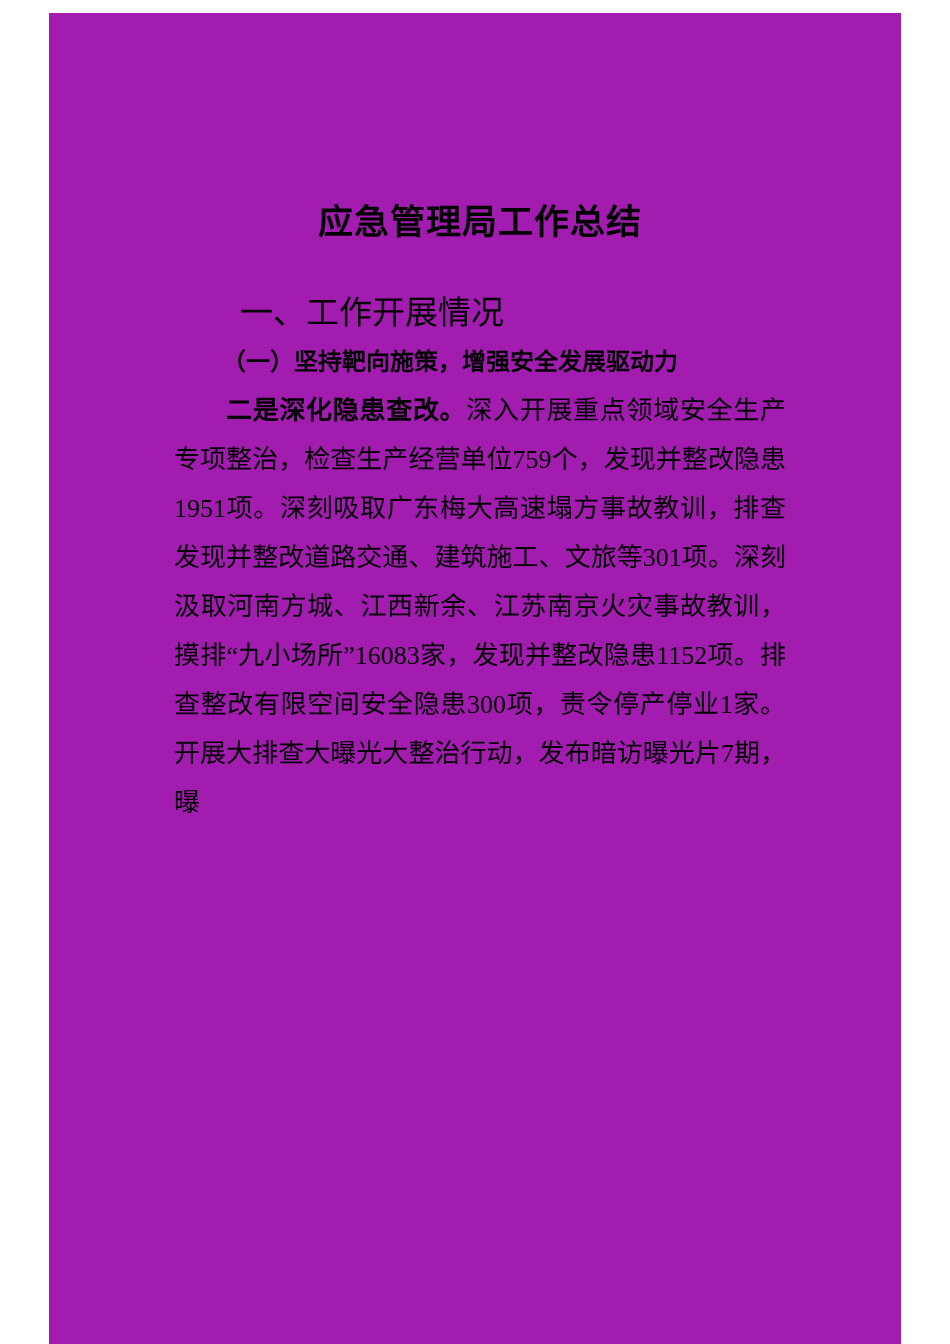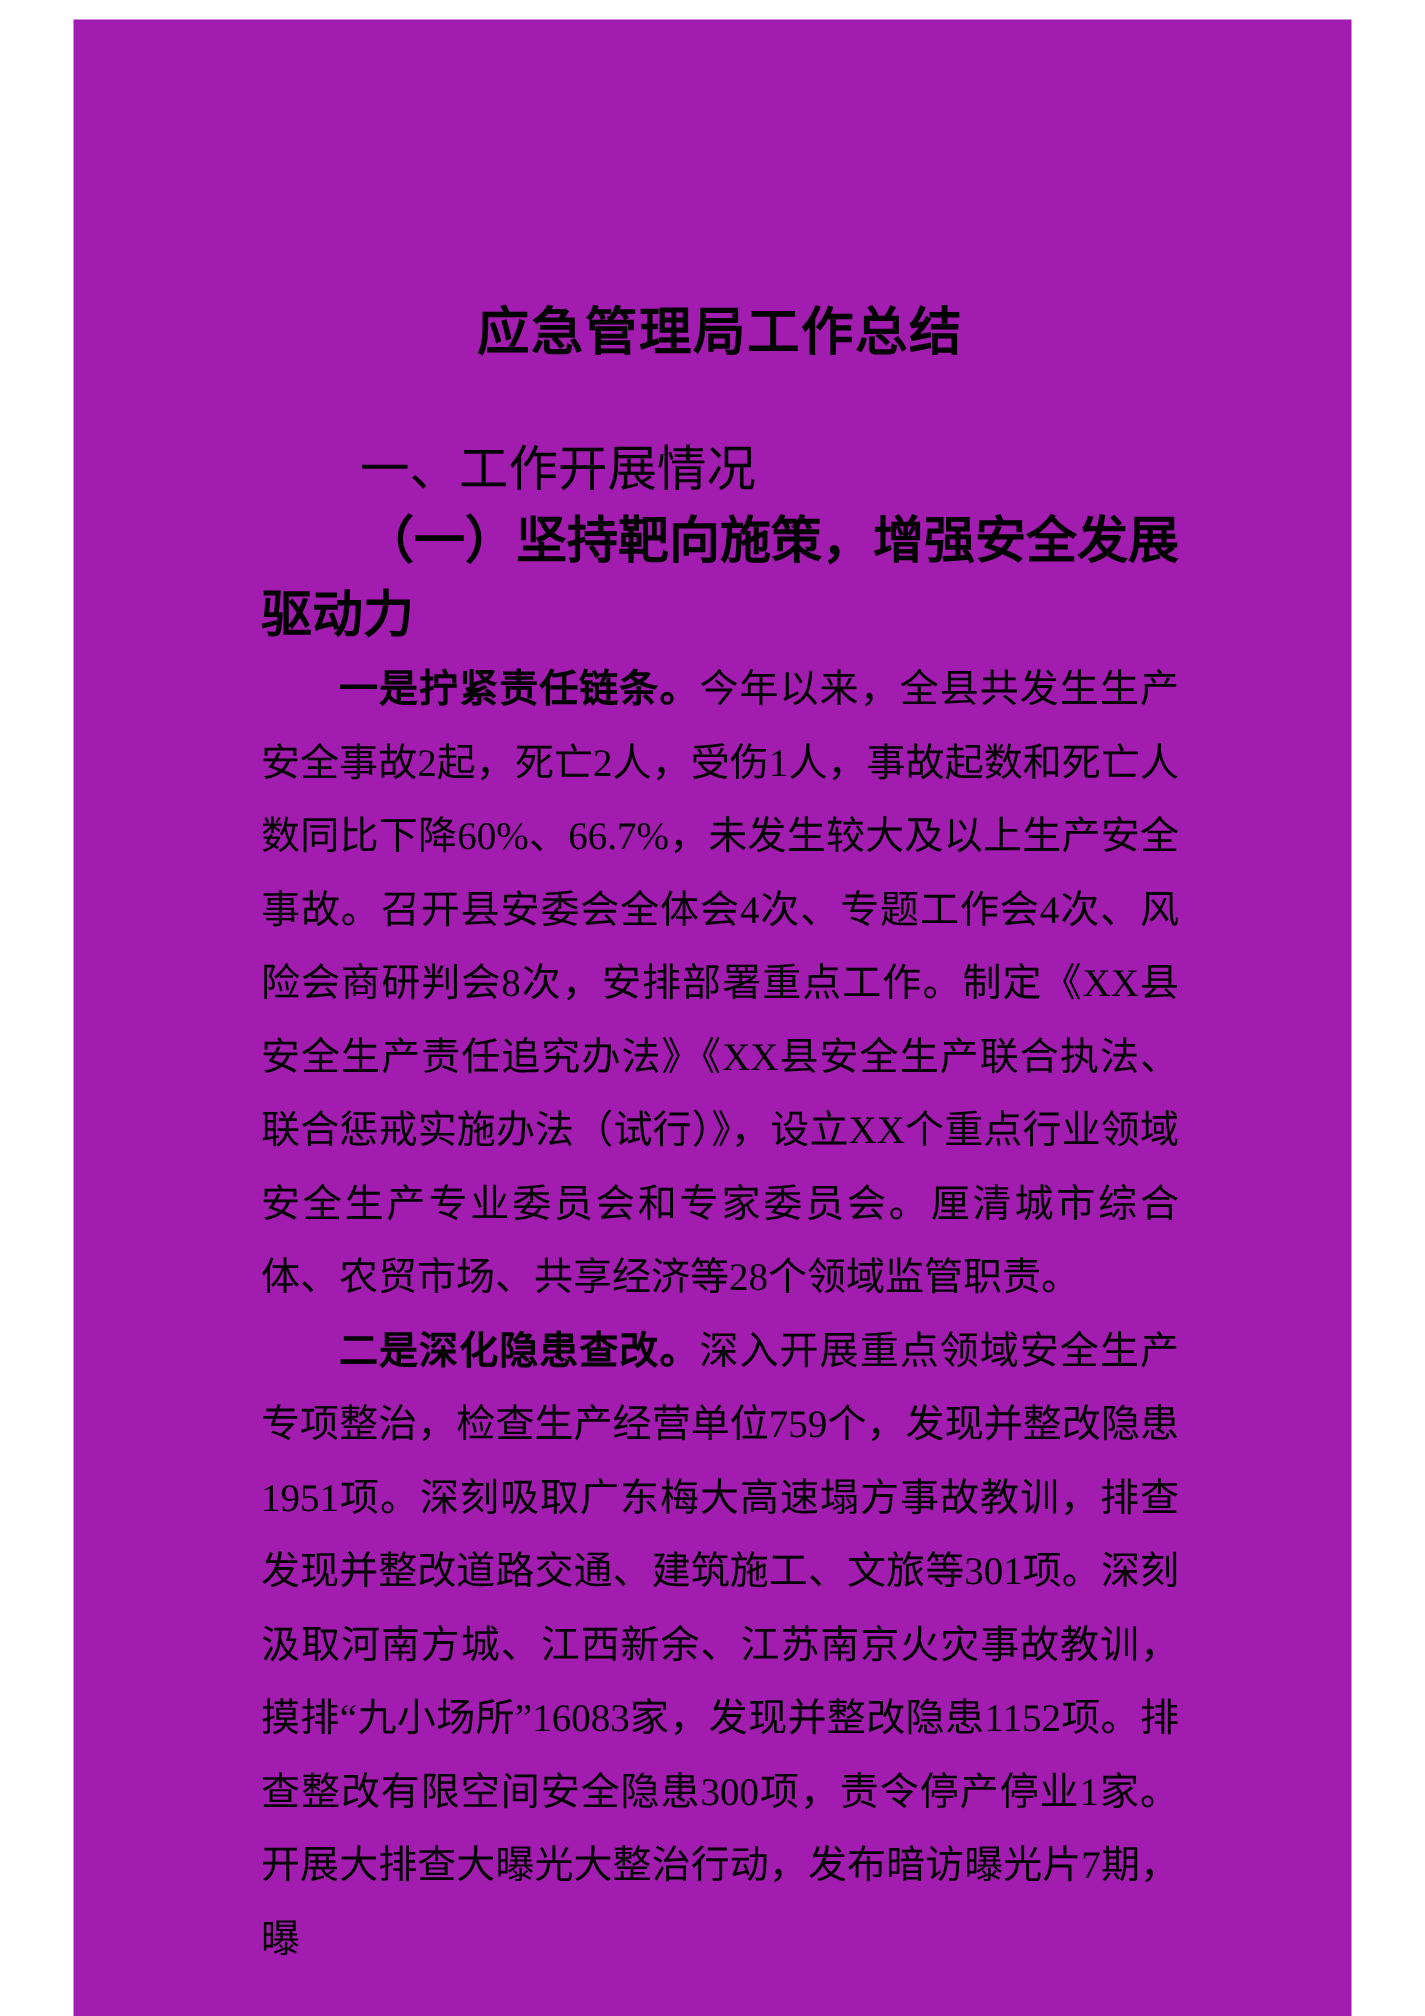--- a/index.html
+++ b/index.html
@@ -45,21 +45,21 @@
     font-family: "Liberation Sans", sans-serif;
     font-weight: 400;
     font-size: 33px;
     line-height: 49px;
   }
   .subsec-heading {
     margin: 0;
     text-indent: 2em;
     font-family: "Liberation Sans", sans-serif;
     font-weight: 700;
-    font-size: 34px;
+    font-size: 24px;
     line-height: 49px;
   }
   .para {
     margin: 0;
     text-indent: 2em;
     text-align: justify;
     text-justify: inter-character;
   }
   .para .lead {
     font-family: "Liberation Sans", sans-serif;
@@ -71,17 +71,16 @@
 
 <div class="page">
 
   <h1 class="doc-title">应急管理局工作总结</h1>
 
 
   <h2 class="sec-heading">一、工作开展情况</h2>
 
   <h3 class="subsec-heading">（一）坚持靶向施策，增强安全发展驱动力</h3>
 
-  <p class="body-text para"><span class="lead">一是拧紧责任链条。</span><span>今年以来，全县共发生生产安全事故2起，死亡2人，受伤1人，事故起数和死亡人数同比下降60%、66.7%，未发生较大及以上生产安全事故。召开县安委会全体会4次、专题工作会4次、风险会商研判会8次，安排部署重点工作。制定《XX县安全生产责任追究办法》《XX县安全生产联合执法、联合惩戒实施办法（试行）》，设立XX个重点行业领域安全生产专业委员会和专家委员会。厘清城市综合体、农贸市场、共享经济等28个领域监管职责。</span></p>
 
   <p class="body-text para"><span class="lead">二是深化隐患查改。</span><span>深入开展重点领域安全生产专项整治，检查生产经营单位759个，发现并整改隐患1951项。深刻吸取广东梅大高速塌方事故教训，排查发现并整改道路交通、建筑施工、文旅等301项。深刻汲取河南方城、江西新余、江苏南京火灾事故教训，摸排“九小场所”16083家，发现并整改隐患1152项。排查整改有限空间安全隐患300项，责令停产停业1家。开展大排查大曝光大整治行动，发布暗访曝光片7期，曝</span></p>
 
 </div>
 
 </body></html>

